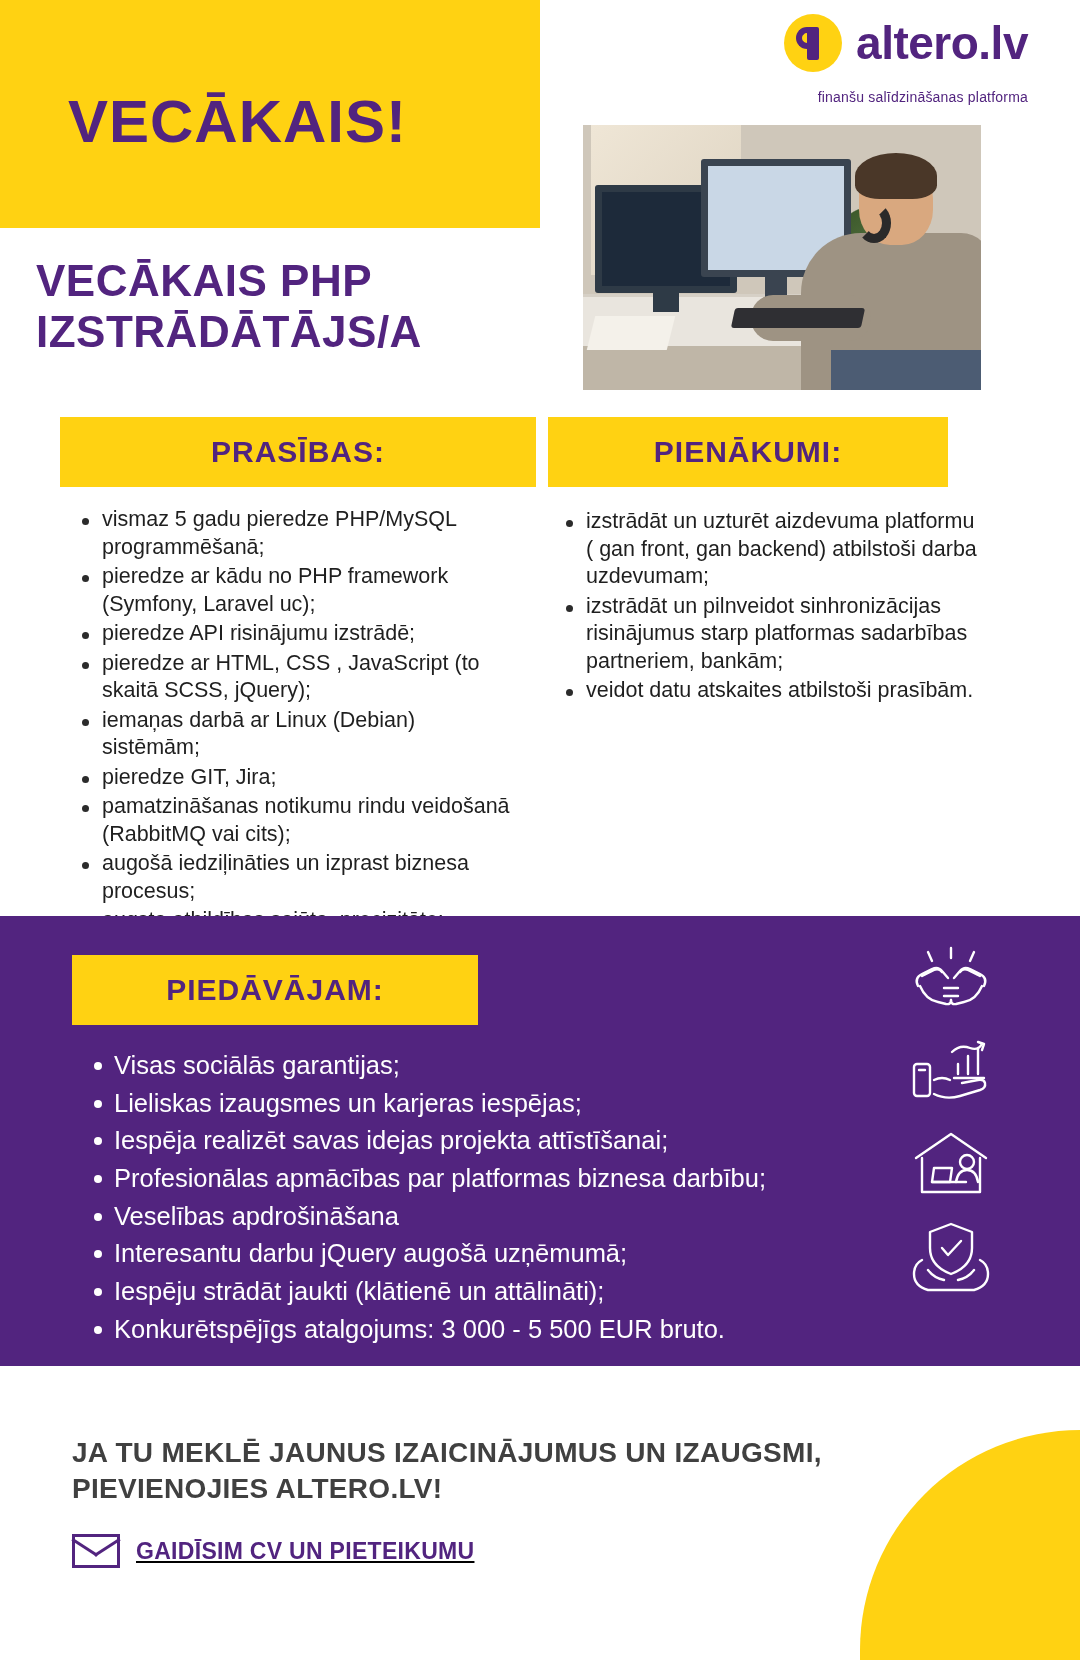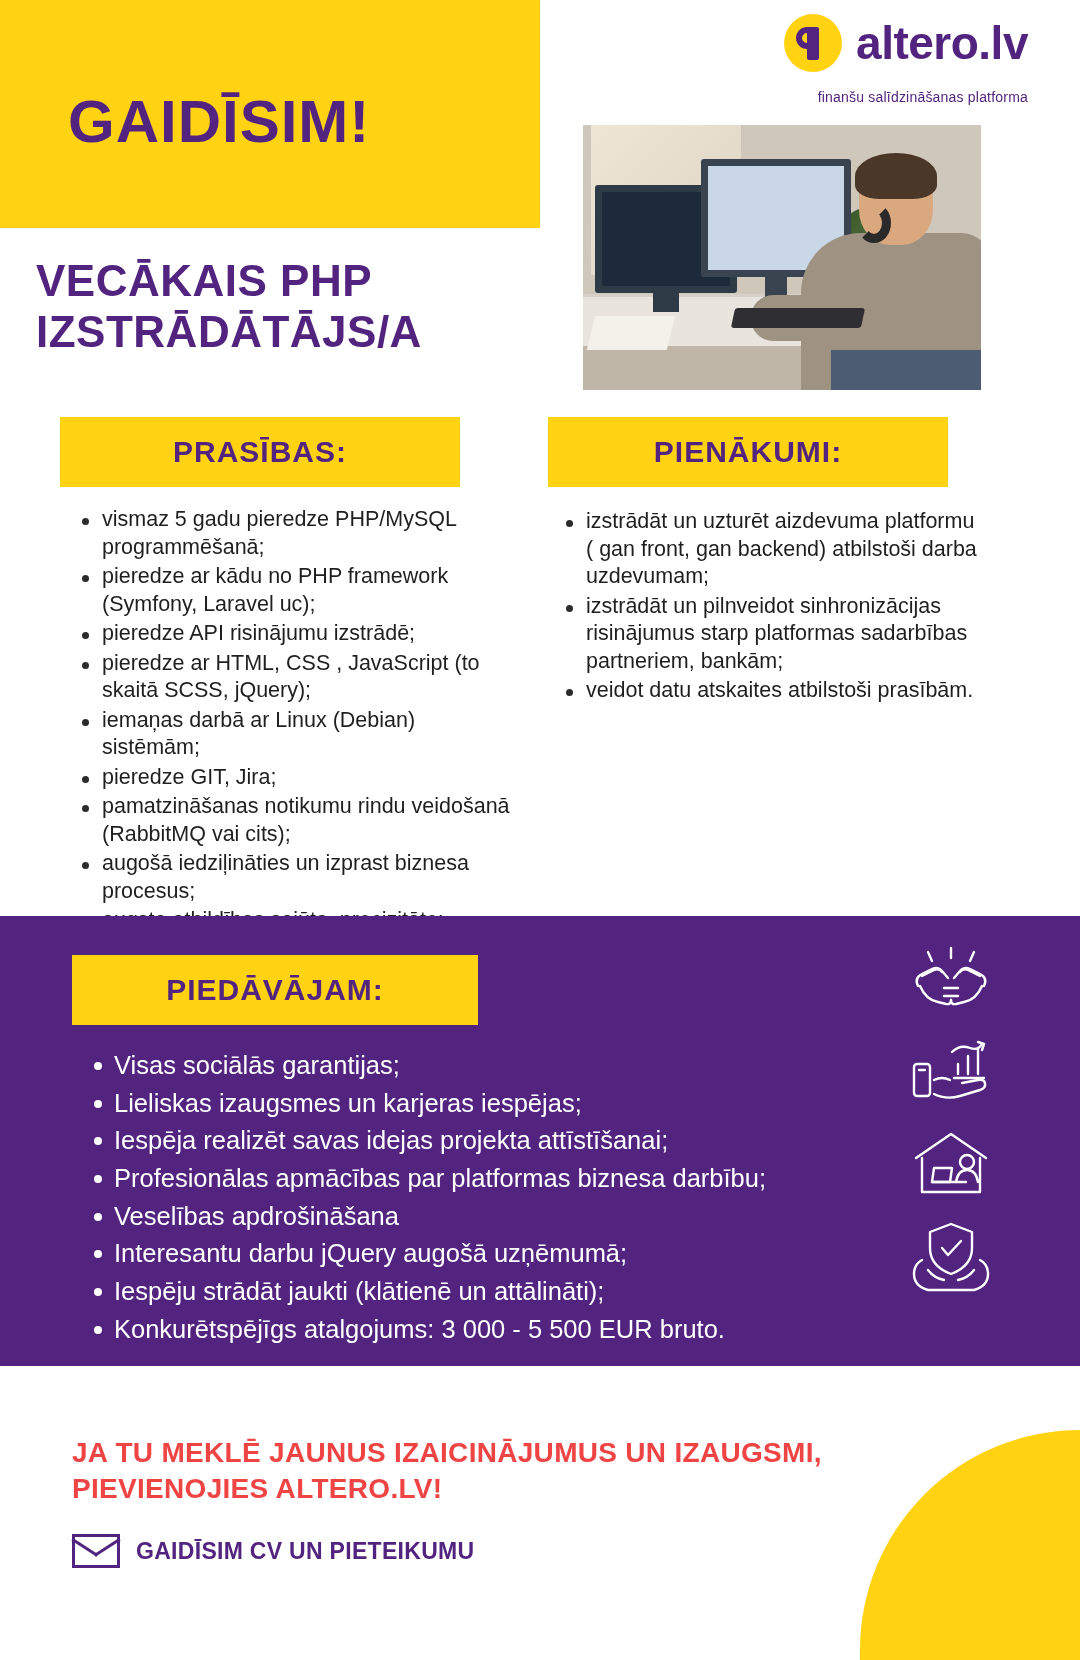--- a/index.html
+++ b/index.html
@@ -192,21 +192,21 @@
     position: absolute;
     background: #FFD212;
     color: #52247F;
     font-size: 30px;
     font-weight: bold;
     letter-spacing: 1px;
     display: flex;
     align-items: center;
     justify-content: center;
   }
-  #pill-prasibas { left: 60px; top: 417px; width: 400px; height: 70px; }
+  #pill-prasibas { left: 60px; top: 417px; width: 476px; height: 70px; }
   #pill-pienakumi { left: 548px; top: 417px; width: 400px; height: 70px; }
   #pill-piedavajam { left: 72px; top: 955px; width: 406px; height: 70px; }
 
   
   ul.lst { list-style: none; }
   ul.lst li {
     position: relative;
     padding-left: 26px;
     margin-bottom: 2px;
   }
@@ -272,31 +272,32 @@
   .icons svg { display: block; }
 
   
   .footer-text {
     position: absolute;
     left: 72px;
     top: 1435px;
     width: 880px;
     font-size: 28px;
     font-weight: bold;
-    color: #ef4444;
+    color: #404040;
     line-height: 1.28;
     letter-spacing: 0.3px;
   }
   .cta {
     position: absolute;
     left: 72px;
     top: 1534px;
     display: flex;
     align-items: center;
     gap: 16px;
+    text-decoration: underline;
   }
   .cta-label {
     font-size: 23px;
     font-weight: bold;
     color: #52247F;
     letter-spacing: 0.3px;
   }
   .env {
     width: 48px; height: 34px;
     border: 3px solid #52247F;
@@ -319,21 +320,21 @@
     background: #FFD212;
     border-top-left-radius: 220px;
   }
 </style>
 </head>
 <body>
 
 <div class="page">
 
   <div class="top-yellow"></div>
-  <div class="meklejam">GAIDĪSIM!</div>
+  <div class="meklejam">VECĀKAIS!</div>
 
   <div class="logo-wrap">
     <div class="logo-row">
       <div class="logo-mark"></div>
       <div class="logo-text">altero.lv</div>
     </div>
     <div class="logo-sub">finanšu salīdzināšanas platforma</div>
   </div>
 
   <div class="job-title">VECĀKAIS PHP IZSTRĀDĀTĀJS/A</div>

